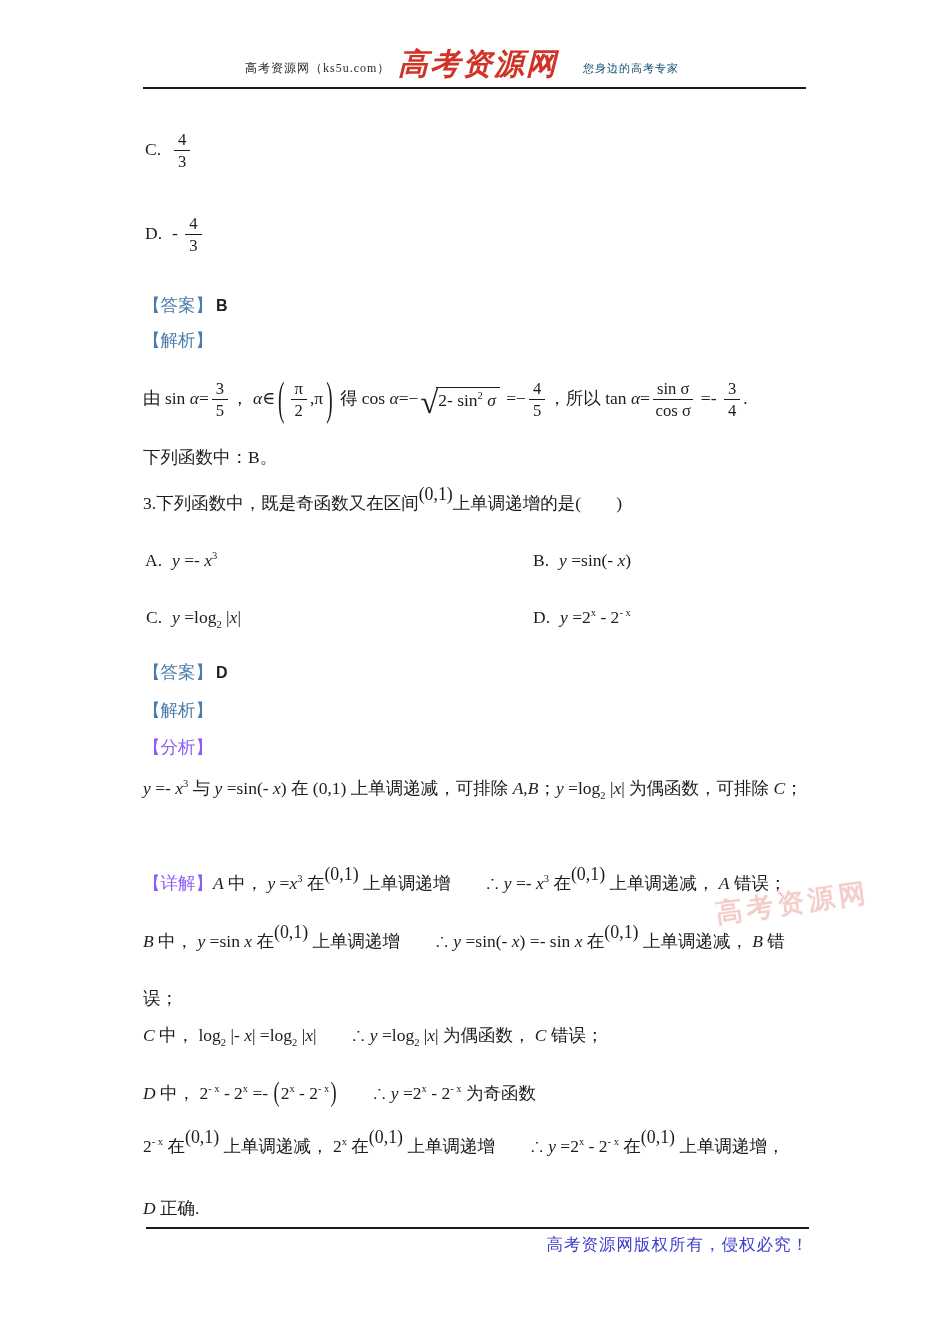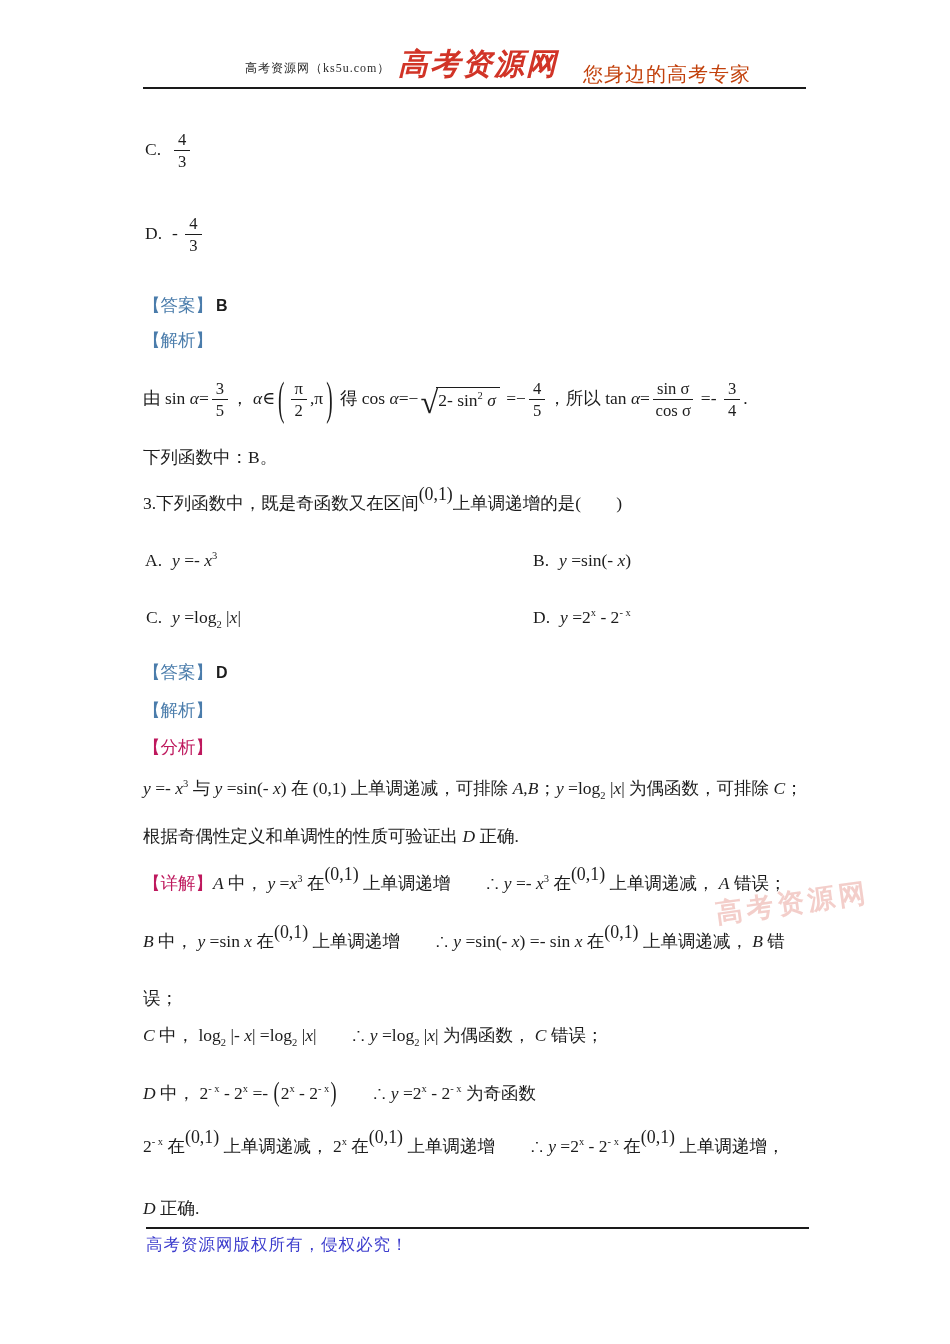--- a/index.html
+++ b/index.html
@@ -18,27 +18,27 @@
   .frac{display:inline-block;vertical-align:middle;text-align:center;line-height:1.15;margin:0 3px;font-size:0.95em;}
   .frac .num{display:block;border-bottom:1.4px solid #1c1c1c;padding:0 4px 1px 4px;}
   .frac .den{display:block;padding-top:1px;}
   .bigp{display:inline-block;transform:scaleY(2.4);font-size:1.1em;font-weight:300;vertical-align:middle;margin:0 3px;}
   .midp{display:inline-block;transform:scaleY(1.45);font-size:1.05em;font-weight:300;vertical-align:baseline;margin:0 1px;}
   .sqrt{display:inline-flex;align-items:flex-start;position:relative;top:0.5em;margin:0 2px;}
   .rsign{font-size:1.85em;line-height:0.95;font-weight:400;margin-right:-2px;}
   .rbody{border-top:1.5px solid #1c1c1c;padding:2px 4px 0 2px;}
   .opt-label{margin-right:10px;}
   .blab{color:#4a7cab;}
-  .blk-lab{color:#be185d;}
+  .blk-lab{color:#8b5cf6;}
   .ansv{font-family:"Liberation Sans","DejaVu Sans",sans-serif;font-weight:700;font-size:16px;margin-left:3px;}
   .rule{background:#1a1a1a;height:2px;}
   .hdr-site{font-size:12px;color:#2a2a2a;letter-spacing:1px;}
   .hdr-logo{font-size:30px;color:#d13427;font-weight:700;font-style:italic;letter-spacing:2px;}
-  .hdr-slogan{font-size:20px;color:#c2410c;letter-spacing:1px;}
-  .footer-text{color:#3c3ccd;font-size:16.5px;letter-spacing:1px;text-align:left;}
+  .hdr-slogan{font-size:11px;color:#0c4a6e;letter-spacing:1px;}
+  .footer-text{color:#3c3ccd;font-size:16.5px;letter-spacing:1px;text-align:right;}
   .watermark{color:#e89f97;opacity:0.5;font-size:27px;font-weight:700;letter-spacing:4px;transform:rotate(-8deg);white-space:nowrap;}
 </style>
 </head>
 <body>
 
 <div class="page">
 
   <div>
     <div class="abs hdr-site" style="left:245px;top:60px;">高考资源网（ks5u.com）</div>
     <div class="abs hdr-logo" style="left:398px;top:44px;">高考资源网</div>
@@ -92,21 +92,20 @@
 
   <div class="abs mline" style="left:143px;top:700px;">
     <span class="blab">【解析】</span>
   </div>
 
   <div class="abs mline" style="left:143px;top:737px;">
     <span class="blk-lab">【分析】</span>
   </div>
 
   <div class="abs mline" style="left:143px;top:778px;"><span class="mi">y</span><span class="tk"> =- </span><span class="mi">x</span><sup>3</sup><span class="tk"> 与 </span><span class="mi">y</span><span class="tk"> =sin(- </span><span class="mi">x</span><span class="tk">) 在 (0,1) 上单调递减，可排除 </span><span class="mi">A</span><span class="tk">,</span><span class="mi">B</span><span class="tk">；</span><span class="mi">y</span><span class="tk"> =log</span><sub>2</sub><span class="tk"> |</span><span class="mi">x</span><span class="tk">| 为偶函数，可排除 </span><span class="mi">C</span><span class="tk">；</span></div>
-  <div class="abs mline" style="left:143px;top:826px;"><span class="tk">根据奇偶性定义和单调性的性质可验证出 </span><span class="mi">D</span><span class="tk"> 正确.</span></div>
 
   <div class="abs mline" style="left:143px;top:872px;">
     <span class="blk-lab">【详解】</span><span><span class="mi">A</span><span class="tk"> 中，  </span><span class="mi">y</span><span class="tk"> =</span><span class="mi">x</span><sup>3</sup><span class="tk"> 在</span><span class="raise">(0,1)</span><span class="tk"> 上单调递增　　∴ </span><span class="mi">y</span><span class="tk"> =- </span><span class="mi">x</span><sup>3</sup><span class="tk"> 在</span><span class="raise">(0,1)</span><span class="tk"> 上单调递减， </span><span class="mi">A</span><span class="tk"> 错误；</span></span>
   </div>
 
   <div class="abs watermark" style="left:715px;top:885px;">高考资源网</div>
 
   <div class="abs mline" style="left:143px;top:930px;"><span class="mi">B</span><span class="tk"> 中， </span><span class="mi">y</span><span class="tk"> =sin </span><span class="mi">x</span><span class="tk"> 在</span><span class="raise">(0,1)</span><span class="tk"> 上单调递增　　∴ </span><span class="mi">y</span><span class="tk"> =sin(- </span><span class="mi">x</span><span class="tk">) =- sin </span><span class="mi">x</span><span class="tk"> 在</span><span class="raise">(0,1)</span><span class="tk"> 上单调递减， </span><span class="mi">B</span><span class="tk"> 错</span></div>
   <div class="abs mline" style="left:143px;top:988px;">误；</div>
 

